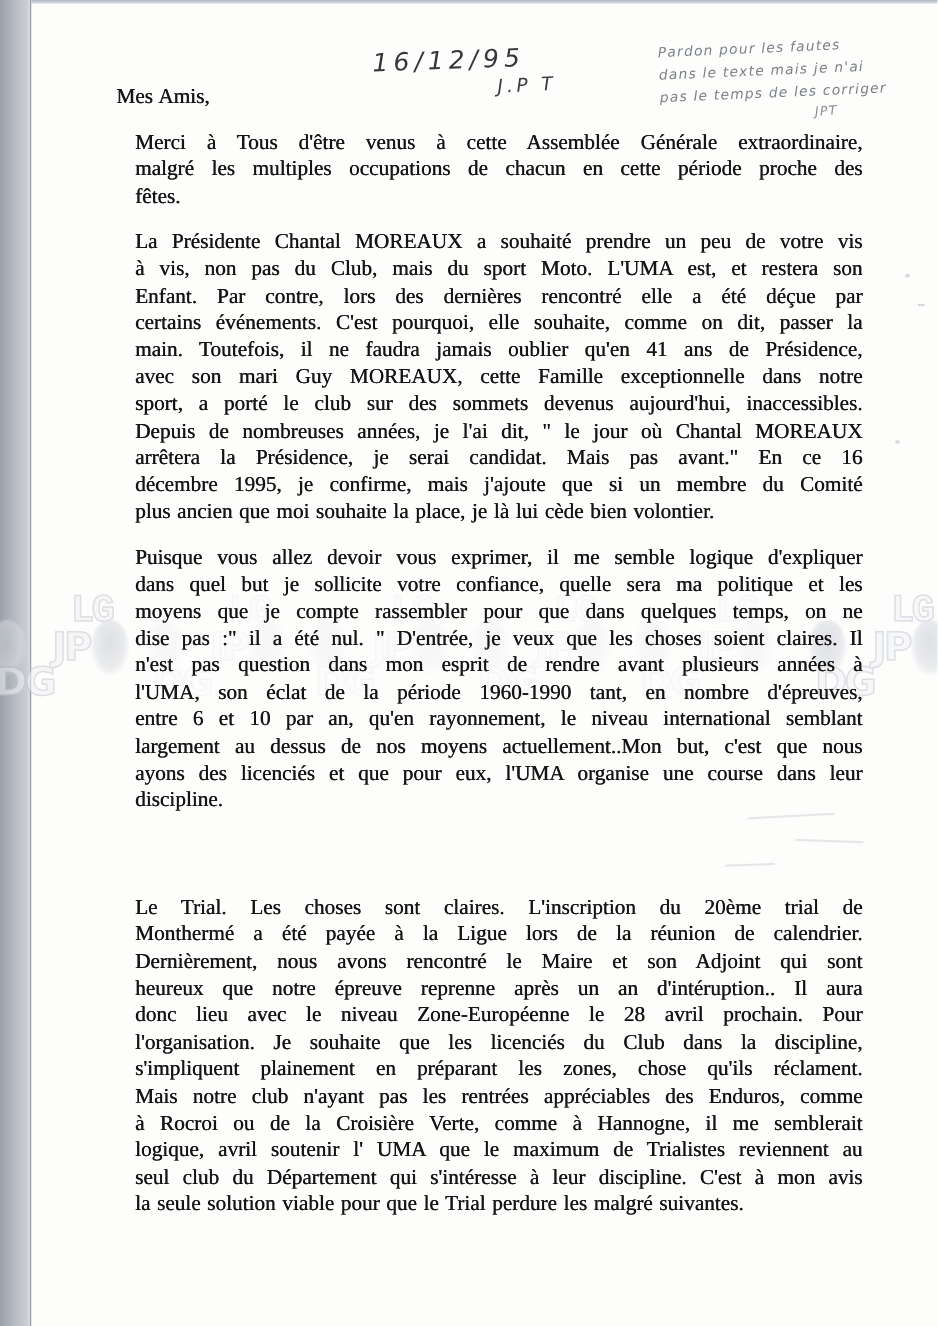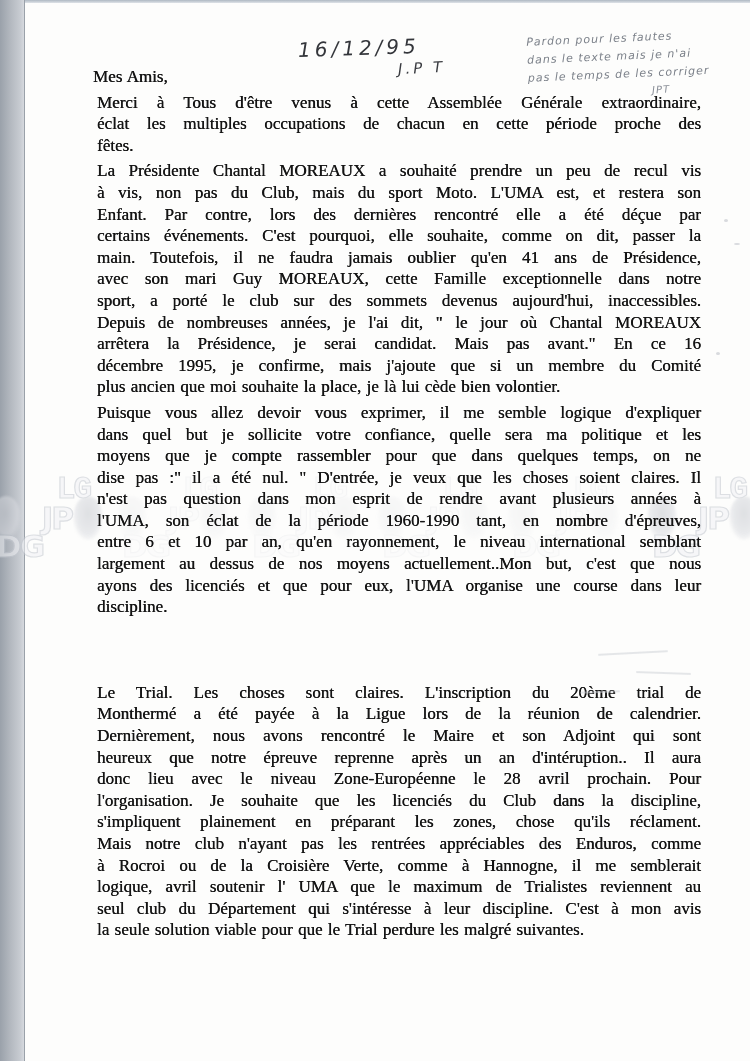--- a/index.html
+++ b/index.html
@@ -21,21 +21,21 @@
   }
 
   
   .letter-body{
     position:absolute;left:93px;top:66px;width:612px;
     font-size:17px;line-height:21.6px;color:#151515;
     text-shadow:0.3px 0 0 currentColor;
     word-spacing:1px;
   }
   .salutation{text-align:left;}
-  .paragraph{margin:4px;}
+  .paragraph{margin:15px;}
   .paragraph.gap{margin-top:64px;}
   .line{text-align:justify;text-align-last:justify;}
   .line.last{text-align-last:left;}
 
   
   .hw{font-family:"DejaVu Sans",sans-serif;font-style:italic;}
   .hw-date{
     position:absolute;left:298px;top:36px;font-size:20px;color:#34363b;
     letter-spacing:4px;transform:rotate(-2deg);
   }
@@ -138,25 +138,25 @@
     <span class="l lg">LG</span>
     <span class="l jp">JP</span>
     <span class="l dg">DG</span>
   </div>
 
   <div class="letter-body">
     <div class="salutation">Mes Amis,</div>
 
   <div class="paragraph">
         <div class="line">Merci à Tous d'être venus à cette Assemblée Générale extraordinaire,</div>
-        <div class="line">éclat les multiples occupations de chacun en cette période proche des</div>
+        <div class="line">malgré les multiples occupations de chacun en cette période proche des</div>
         <div class="line last">fêtes.</div>
       </div>
       <div class="paragraph">
-        <div class="line">La Présidente Chantal MOREAUX a souhaité prendre un peu de recul vis</div>
+        <div class="line">La Présidente Chantal MOREAUX a souhaité prendre un peu de votre vis</div>
         <div class="line">à vis, non pas du Club, mais du sport Moto. L'UMA est, et restera son</div>
         <div class="line">Enfant. Par contre,  lors des dernières rencontré elle a été déçue par</div>
         <div class="line">certains événements. C'est pourquoi, elle souhaite, comme on dit, passer la</div>
         <div class="line">main. Toutefois, il ne faudra jamais oublier qu'en 41 ans de Présidence,</div>
         <div class="line">avec son mari Guy MOREAUX, cette Famille exceptionnelle dans notre</div>
         <div class="line">sport, a porté le club sur des sommets devenus aujourd'hui, inaccessibles.</div>
         <div class="line">Depuis de nombreuses années, je l'ai dit, " le jour où Chantal MOREAUX</div>
         <div class="line">arrêtera la Présidence, je serai candidat. Mais pas avant." En ce 16</div>
         <div class="line">décembre 1995,  je confirme, mais j'ajoute que si un membre du Comité</div>
         <div class="line last">plus ancien que moi souhaite la place, je là lui cède bien volontier.</div>

